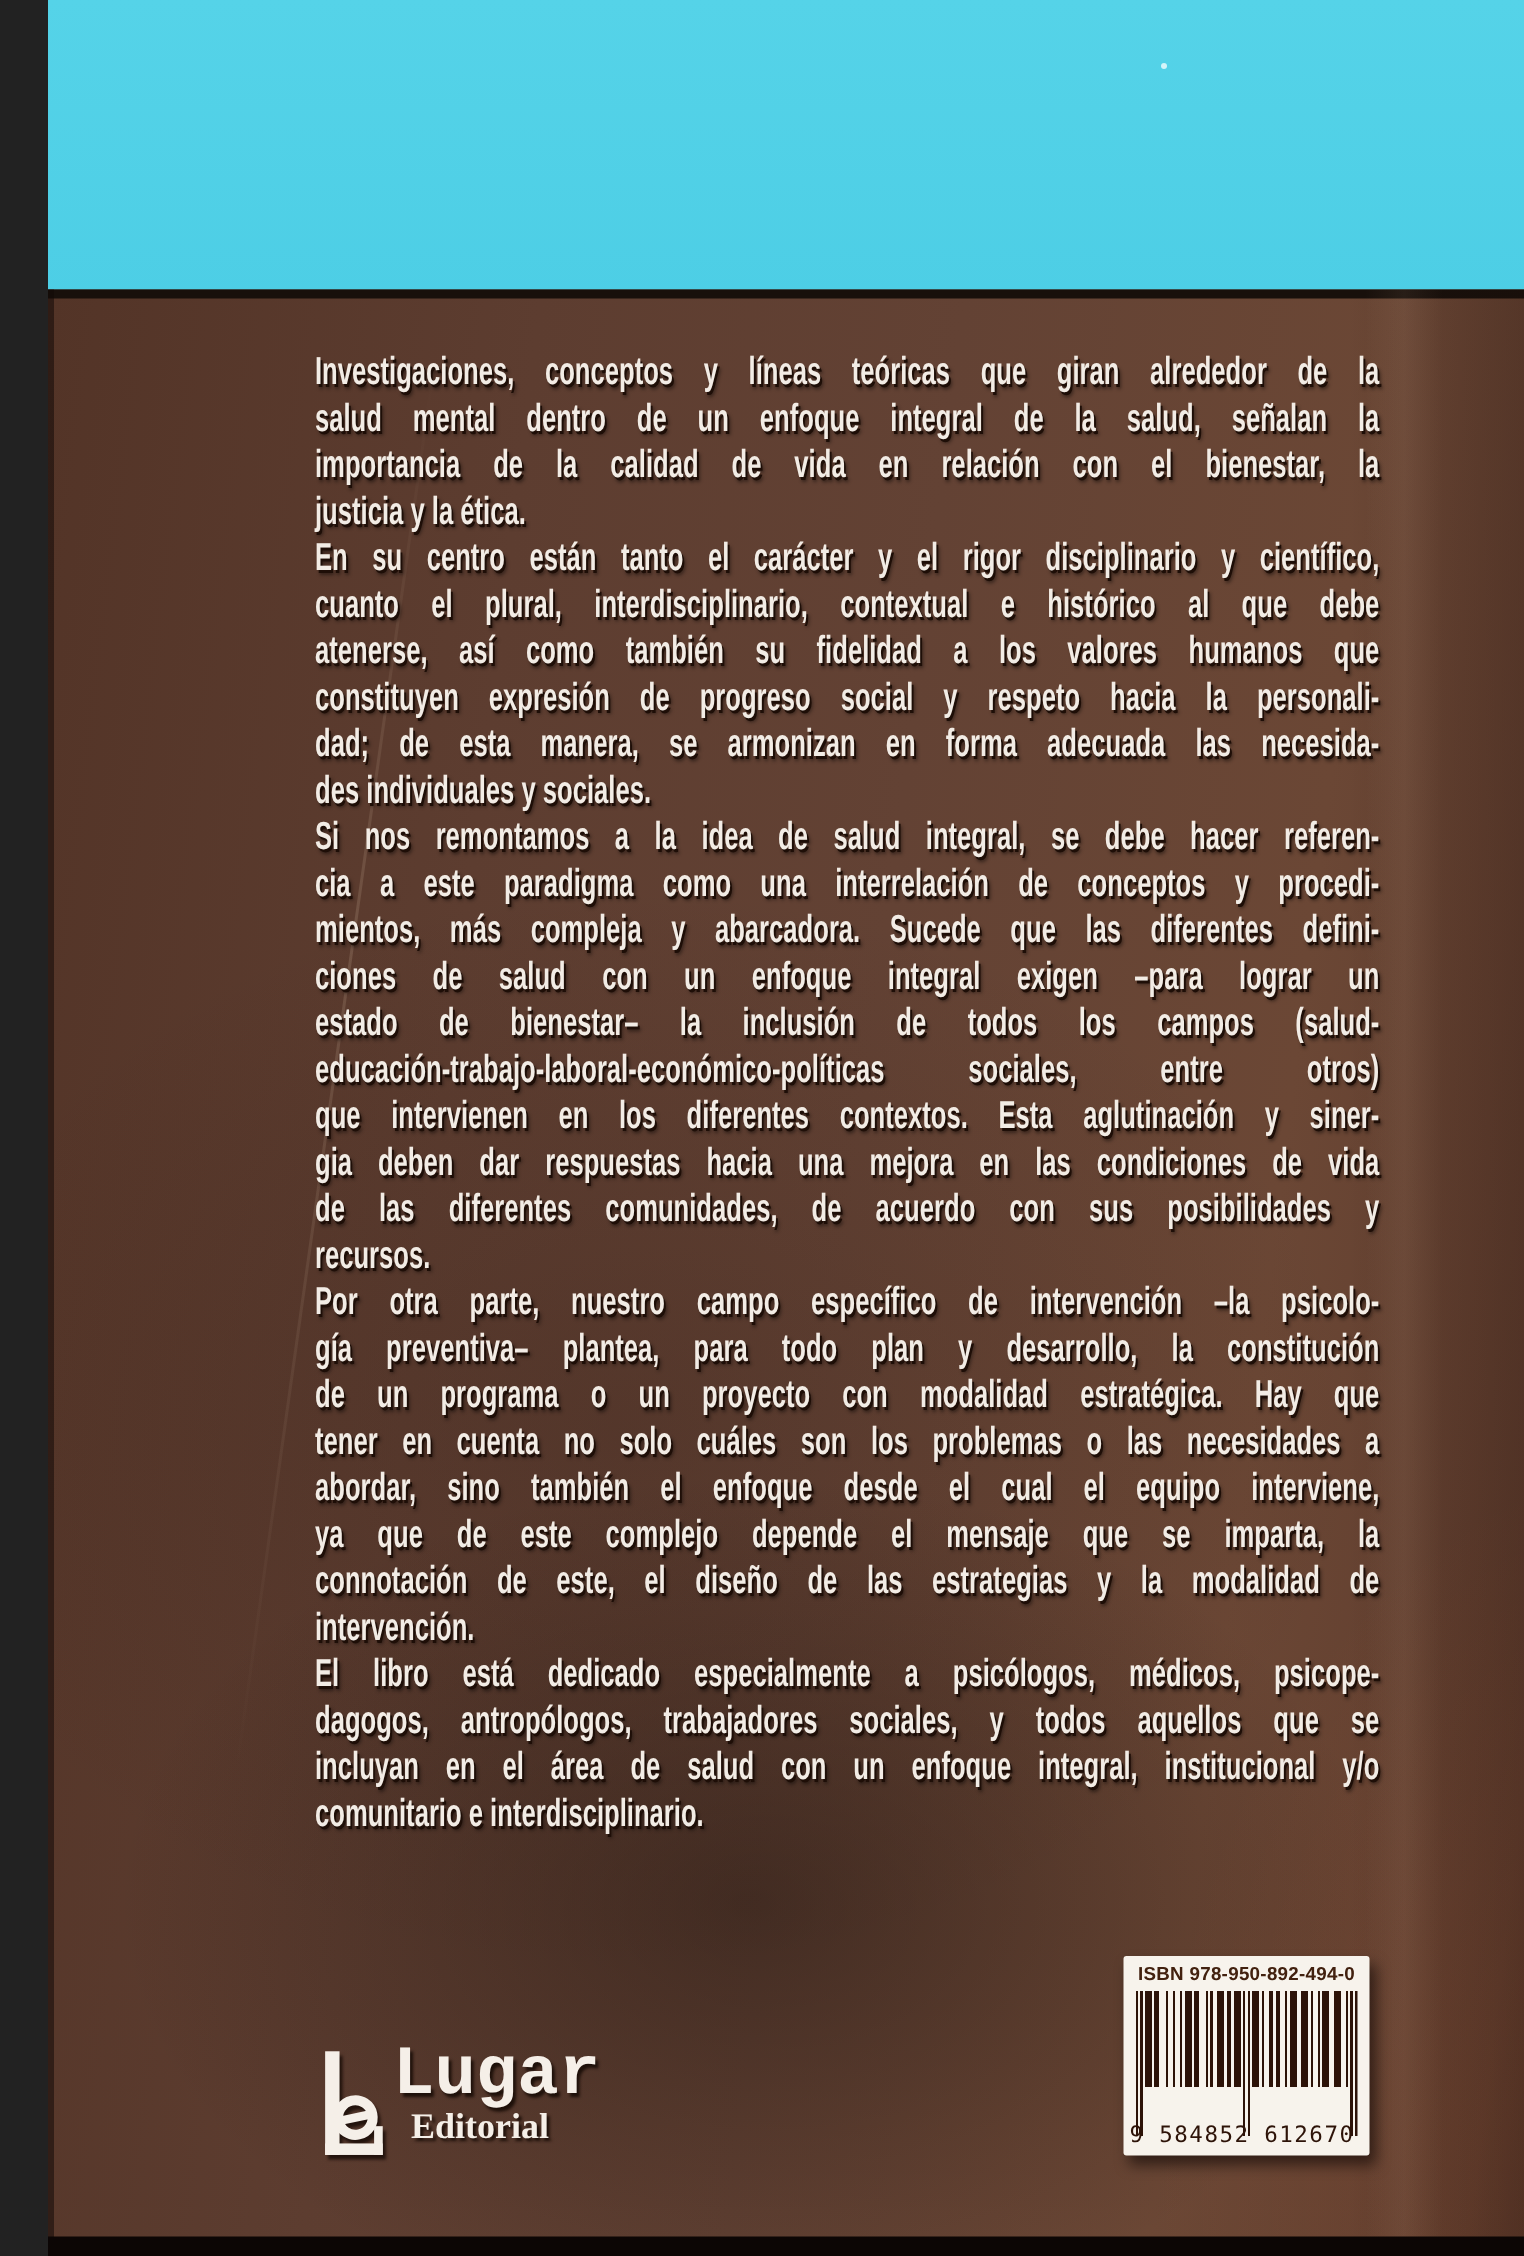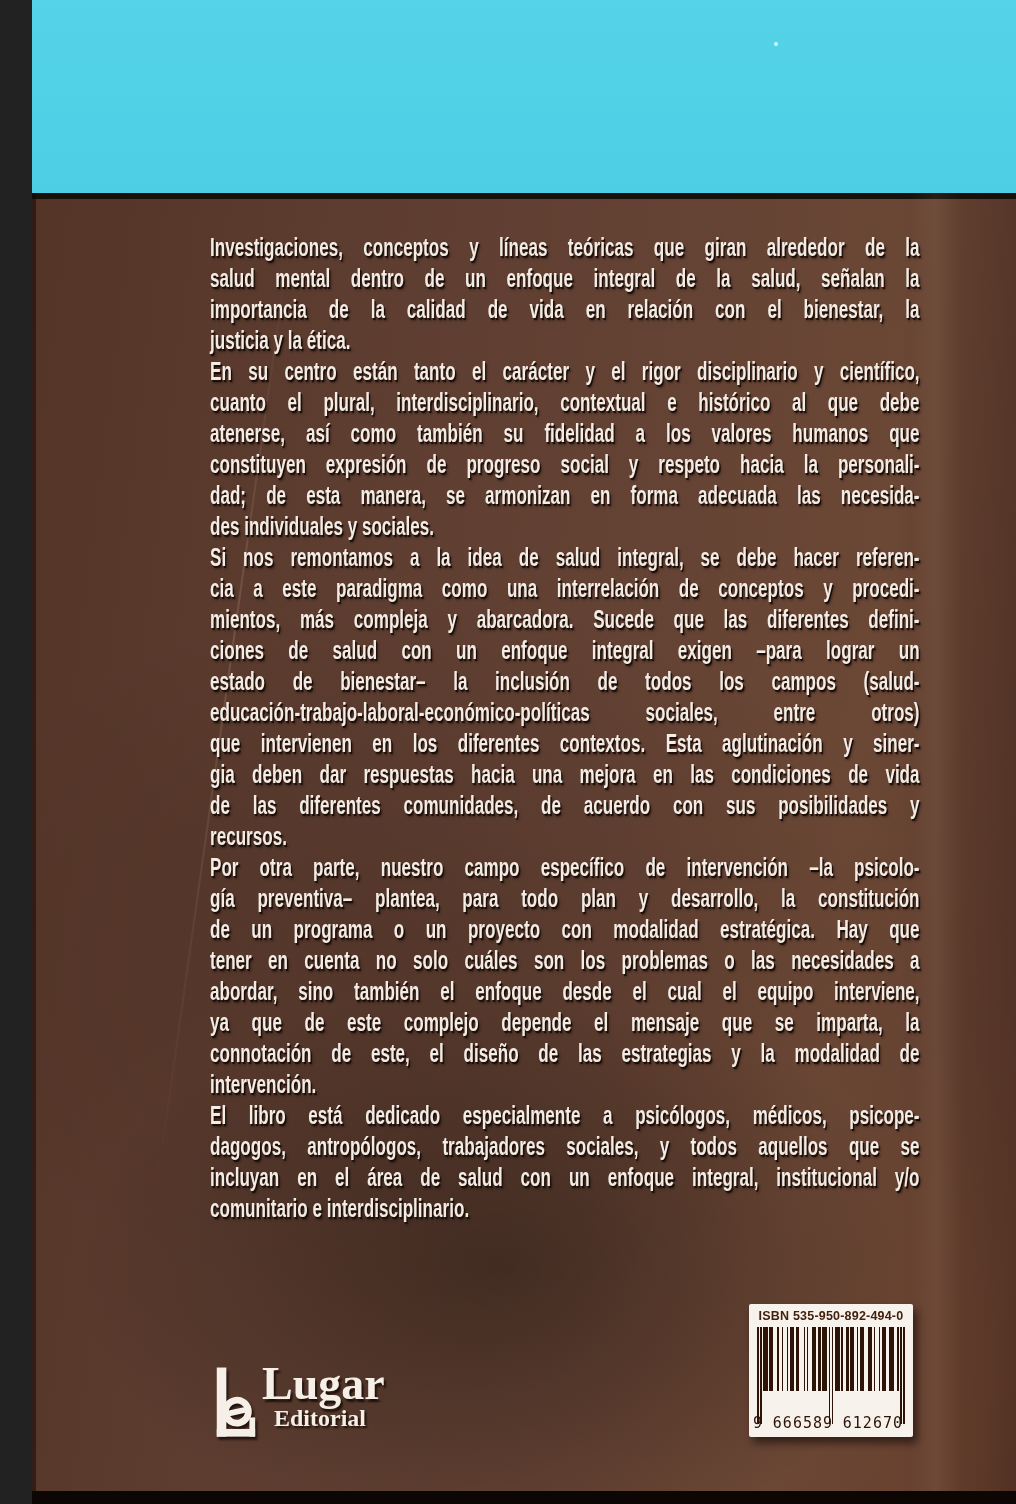--- a/index.html
+++ b/index.html
@@ -41,21 +41,21 @@
   }
   #blurb .ln { text-align:justify; text-align-last:justify; }
   #blurb .ln.end { text-align-last:left; }
 
   
   #publisher { position:absolute; left:176px; top:1168px; width:220px; height:110px;
     color:#f5efe8; }
   #logo-mark { position:absolute; left:3px; top:4px;
     filter:drop-shadow(2px 3px 1px rgba(18,7,3,.75)); }
   #logo-name { position:absolute; left:54px; top:-4px;
-    font-family:Liberation Serif, serif; font-weight:bold; font-size:46px;
+    font-family:Liberation Mono, monospace; font-weight:bold; font-size:46px;
     text-shadow:2px 3px 2px rgba(18,7,3,.8); }
   #logo-sub  { position:absolute; left:66px; top:44px;
     font-family:"Liberation Serif", serif; font-weight:bold; font-size:24px;
     text-shadow:2px 2px 2px rgba(18,7,3,.8); }
 
   
   #barcode {
     position:absolute; left:717px; top:1111px; width:164px; height:133px;
     background:#f7f3ec; border-radius:2px;
     box-shadow:4px 6px 9px rgba(5,2,2,.55);
@@ -130,21 +130,21 @@
         <g transform="rotate(-12 27 48)">
           <circle cx="27" cy="48" r="12" fill="none" stroke="#f5efe8" stroke-width="7"></circle>
           <rect x="15" y="45" width="24" height="6" fill="#f5efe8"></rect>
         </g>
       </svg>
       <div id="logo-name">Lugar</div>
       <div id="logo-sub">Editorial</div>
     </div>
 
     <div id="barcode">
-      <div class="isbn">ISBN 535-950-892-494-0</div>
+      <div class="isbn">ISBN 978-950-892-494-0</div>
       <svg viewBox="0 0 95 100" preserveAspectRatio="none" shape-rendering="crispEdges" xmlns="http://www.w3.org/2000/svg">
           <rect x="0" y="0" width="1" height="97"></rect>
           <rect x="2" y="0" width="1" height="97"></rect>
           <rect x="4" y="0" width="1" height="64"></rect>
           <rect x="5" y="0" width="1" height="64"></rect>
           <rect x="6" y="0" width="1" height="64"></rect>
           <rect x="8" y="0" width="1" height="64"></rect>
           <rect x="9" y="0" width="1" height="64"></rect>
           <rect x="13" y="0" width="1" height="64"></rect>
           <rect x="16" y="0" width="1" height="64"></rect>
@@ -188,21 +188,21 @@
           <rect x="82" y="0" width="1" height="64"></rect>
           <rect x="85" y="0" width="1" height="64"></rect>
           <rect x="86" y="0" width="1" height="64"></rect>
           <rect x="87" y="0" width="1" height="64"></rect>
           <rect x="90" y="0" width="1" height="64"></rect>
           <rect x="92" y="0" width="1" height="97"></rect>
           <rect x="94" y="0" width="1" height="97"></rect>
         </svg>
       <div class="digits">
         <span>9</span>
-        <span>666589</span>
+        <span>584852</span>
         <span>612670</span>
       </div>
     </div>
 
     <div class="edge-left"></div>
     <div class="edge-right"></div>
     <div class="edge-bottom"></div>
   </div>
 </div>
 

